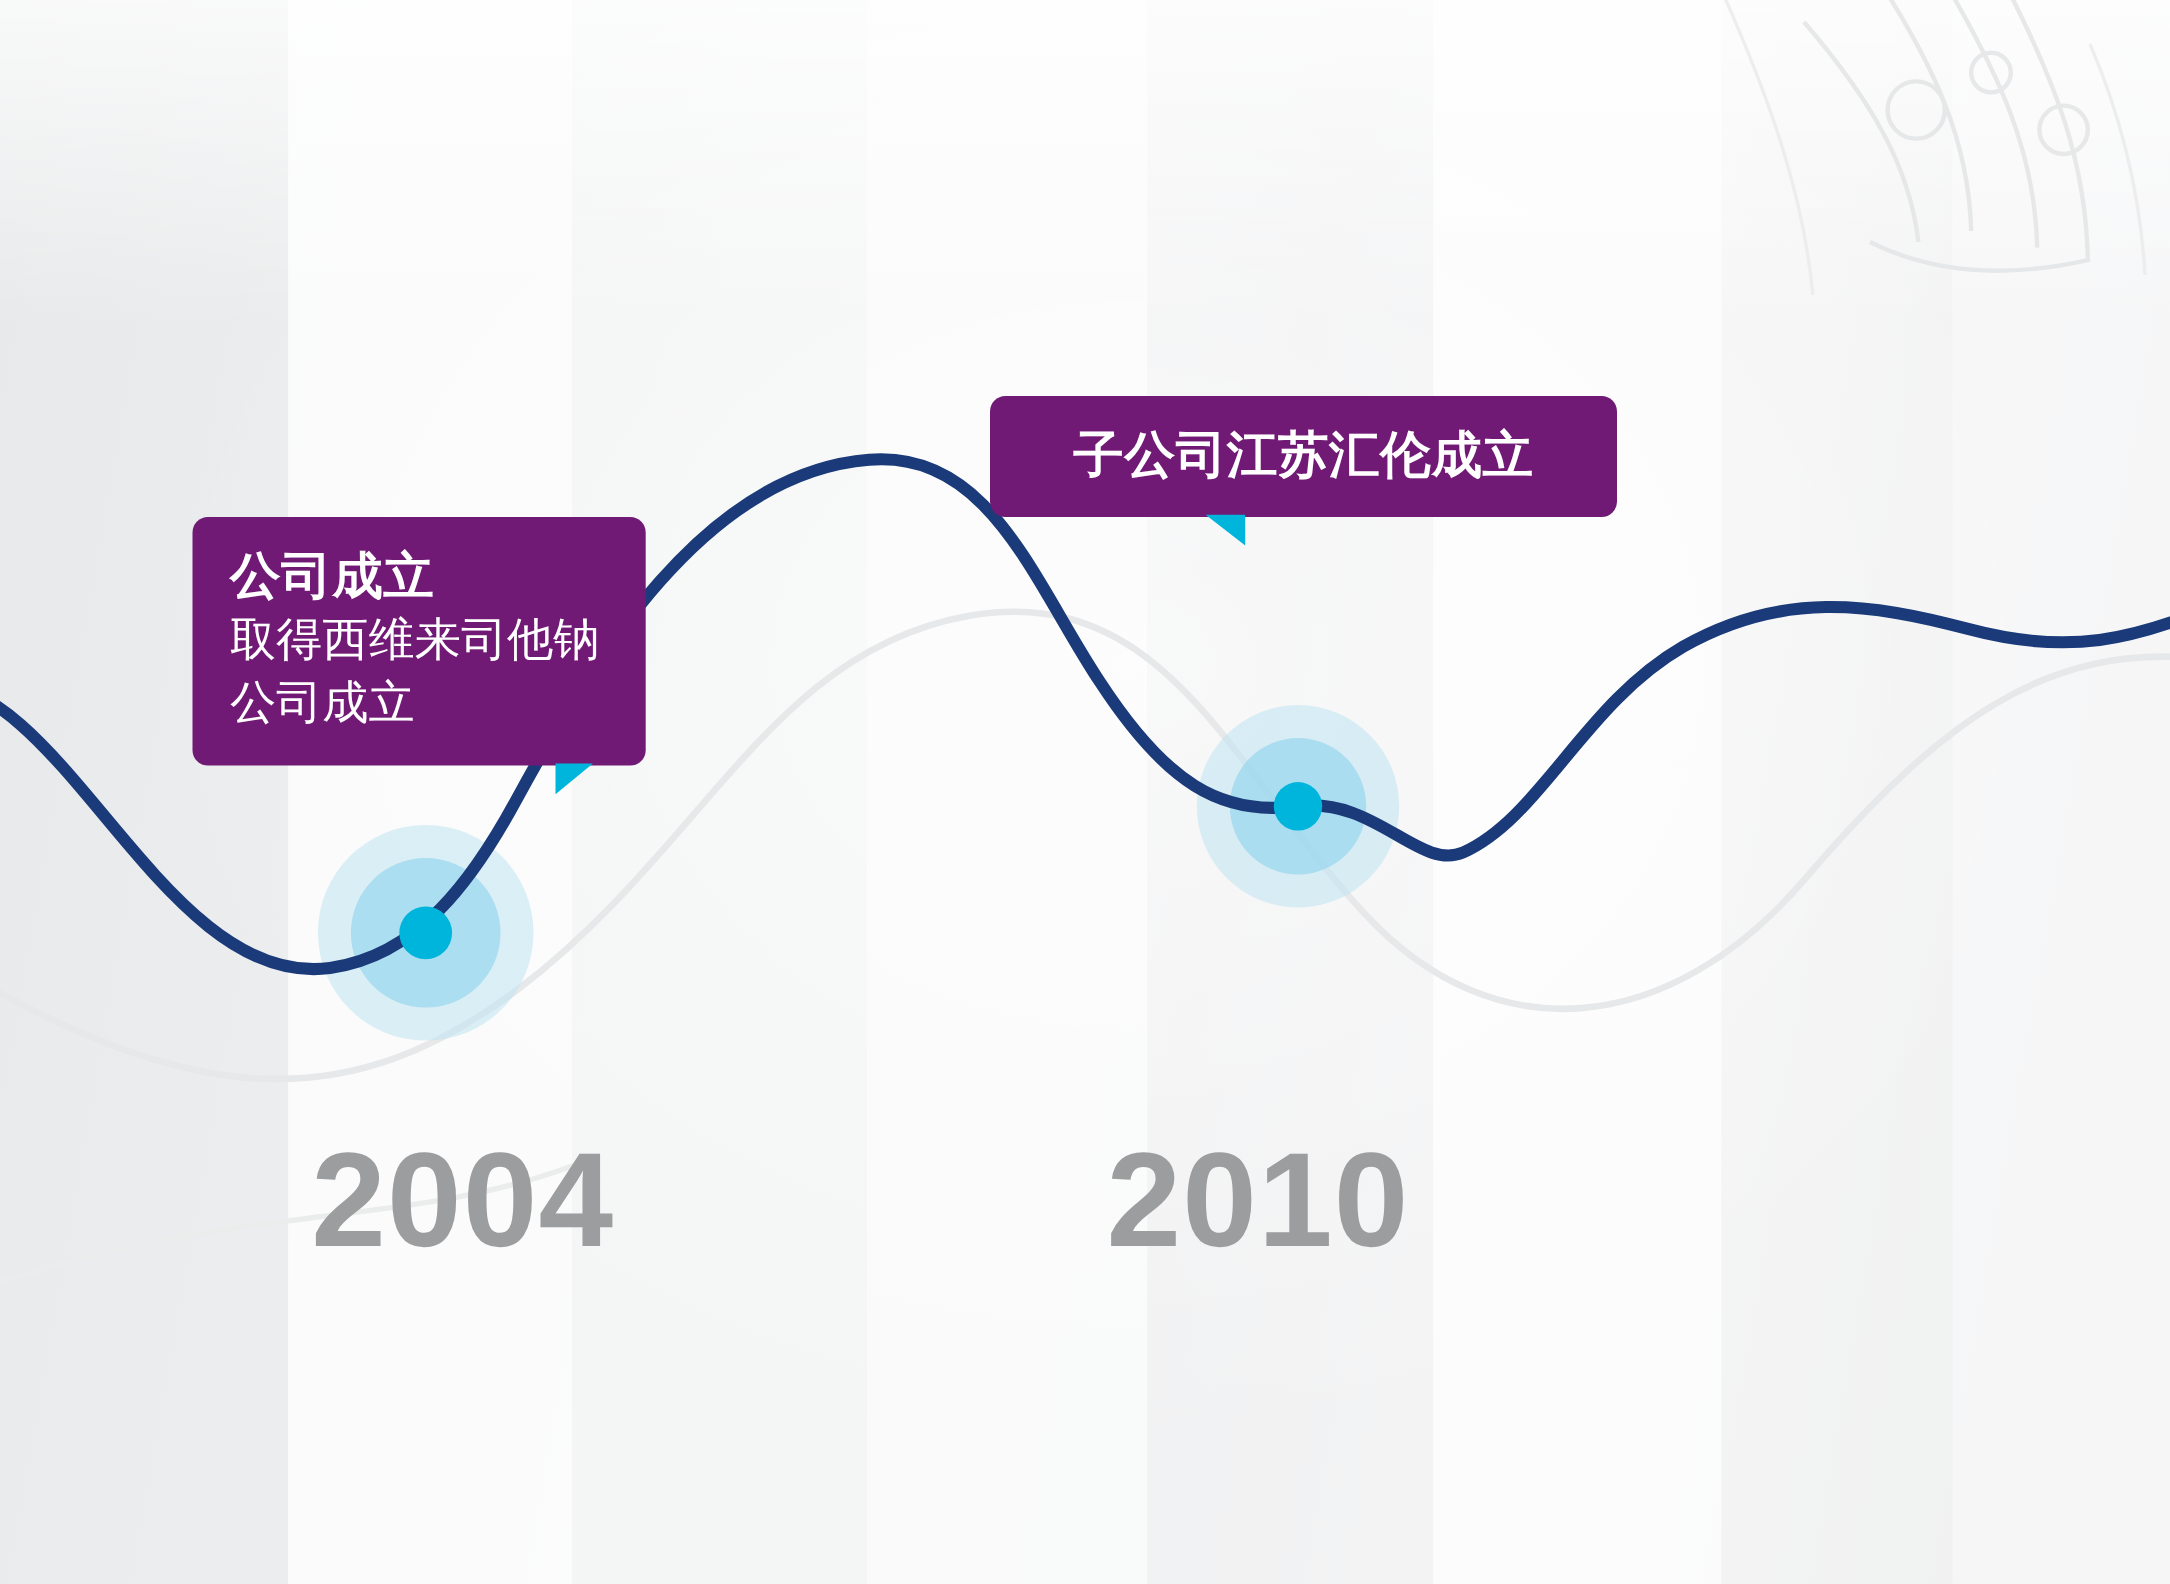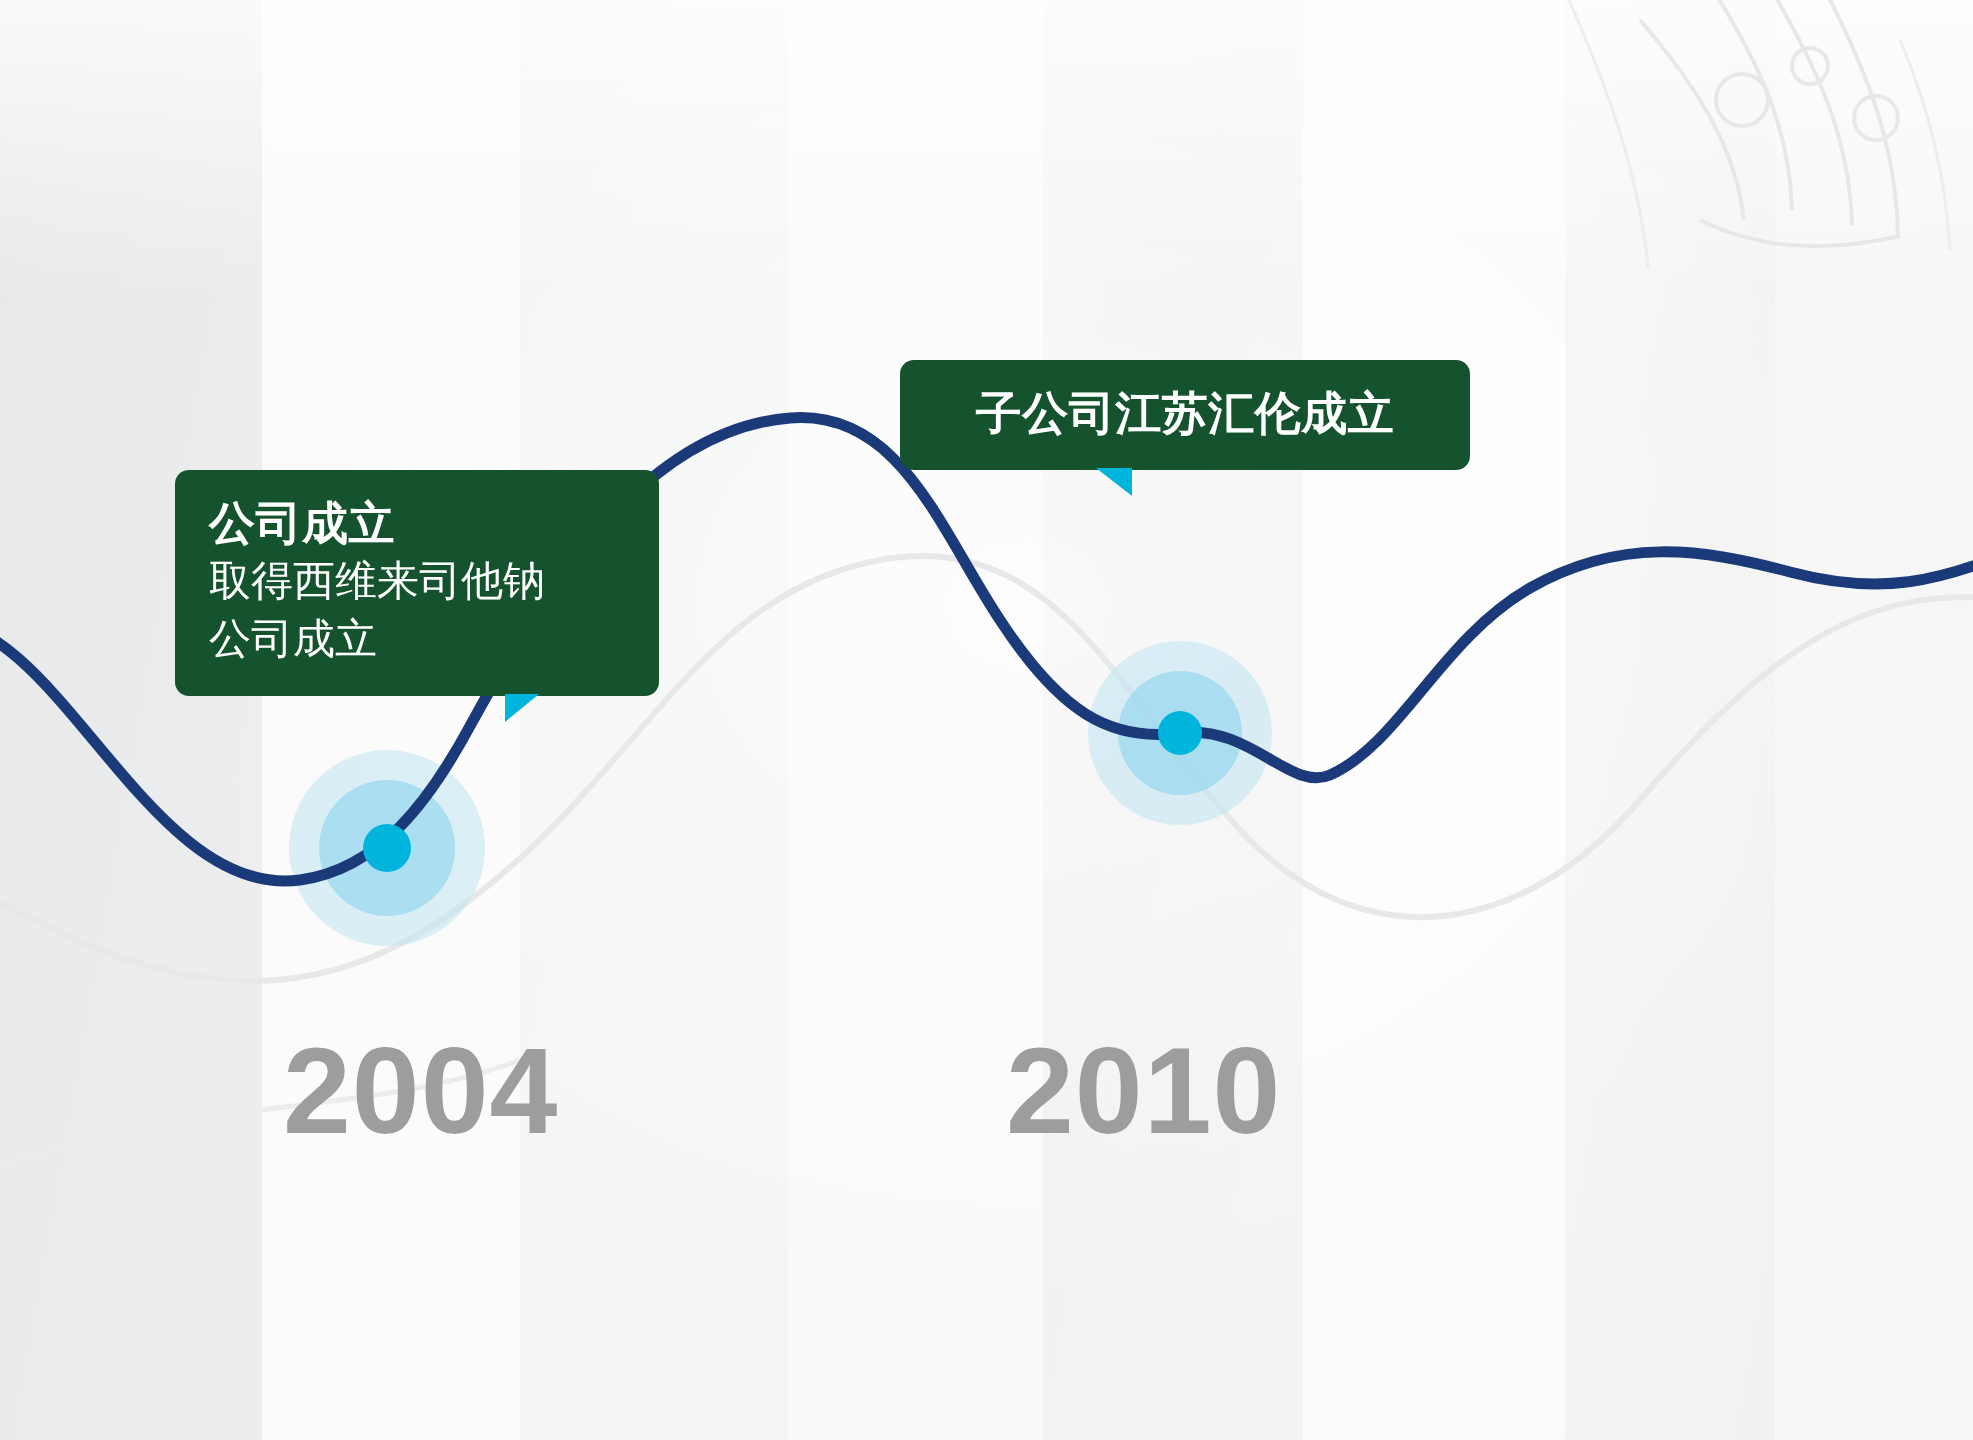--- a/index.html
+++ b/index.html
@@ -25,28 +25,28 @@
   .b8 { left:1775px;width:198px;  background:rgba(248,248,249,.8); }
   .vignette { position:absolute; inset:0;
     background:radial-gradient(ellipse at 52% 42%,rgba(255,255,255,.55) 0%,rgba(255,255,255,0) 62%); }
   .topglow { position:absolute; left:0; top:0; width:100%; height:300px;
     background:linear-gradient(180deg,rgba(255,255,255,.75),rgba(255,255,255,0)); }
 
   
   svg.layer { position:absolute; left:0; top:0; width:1973px; height:1440px; overflow:visible; }
 
   
-  .card { position:absolute; background:#14532d; border-radius:14px; color:#fff;
+  .card { position:absolute; background:#701a75; border-radius:14px; color:#fff;
           padding:26px 34px 30px 34px; }
   .card .title { font-size:46px; font-weight:bold; line-height:1.18; letter-spacing:.5px; }
   .card .title.center { text-align:center; }
   .card .body { font-size:42px; font-weight:400; line-height:1.28; margin-top:4px; }
   .tail { position:absolute; width:0; height:0; }
 
-  #card-1 { left:175px; top:470px; width:484px; }
+  #card-1 { left:175px; top:470px; width:412px; }
   #card-1 .tail { left:330px; bottom:-26px;
       border-left:0 solid transparent; border-right:34px solid transparent;
       border-top:28px solid #00b5dc; }
   #card-2 { left:900px; top:360px; width:570px; }
   #card-2 .tail { left:196px; bottom:-26px;
       border-left:36px solid transparent; border-right:0 solid transparent;
       border-top:28px solid #00b5dc; }
 
   
   .year { position:absolute; font-size:122px; font-weight:700; color:#9b9d9e;

